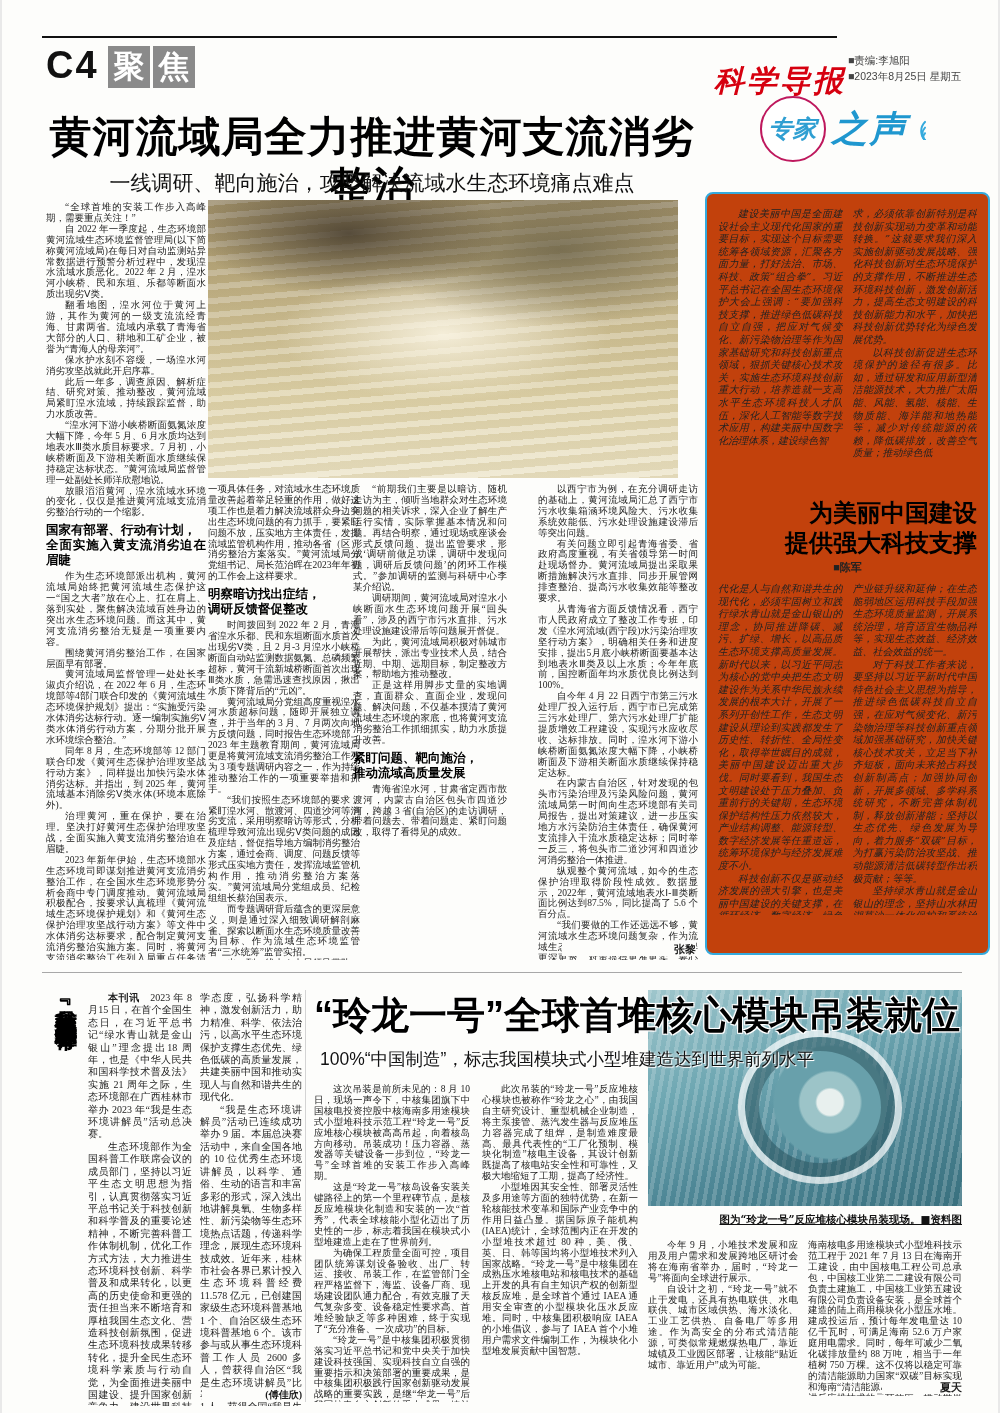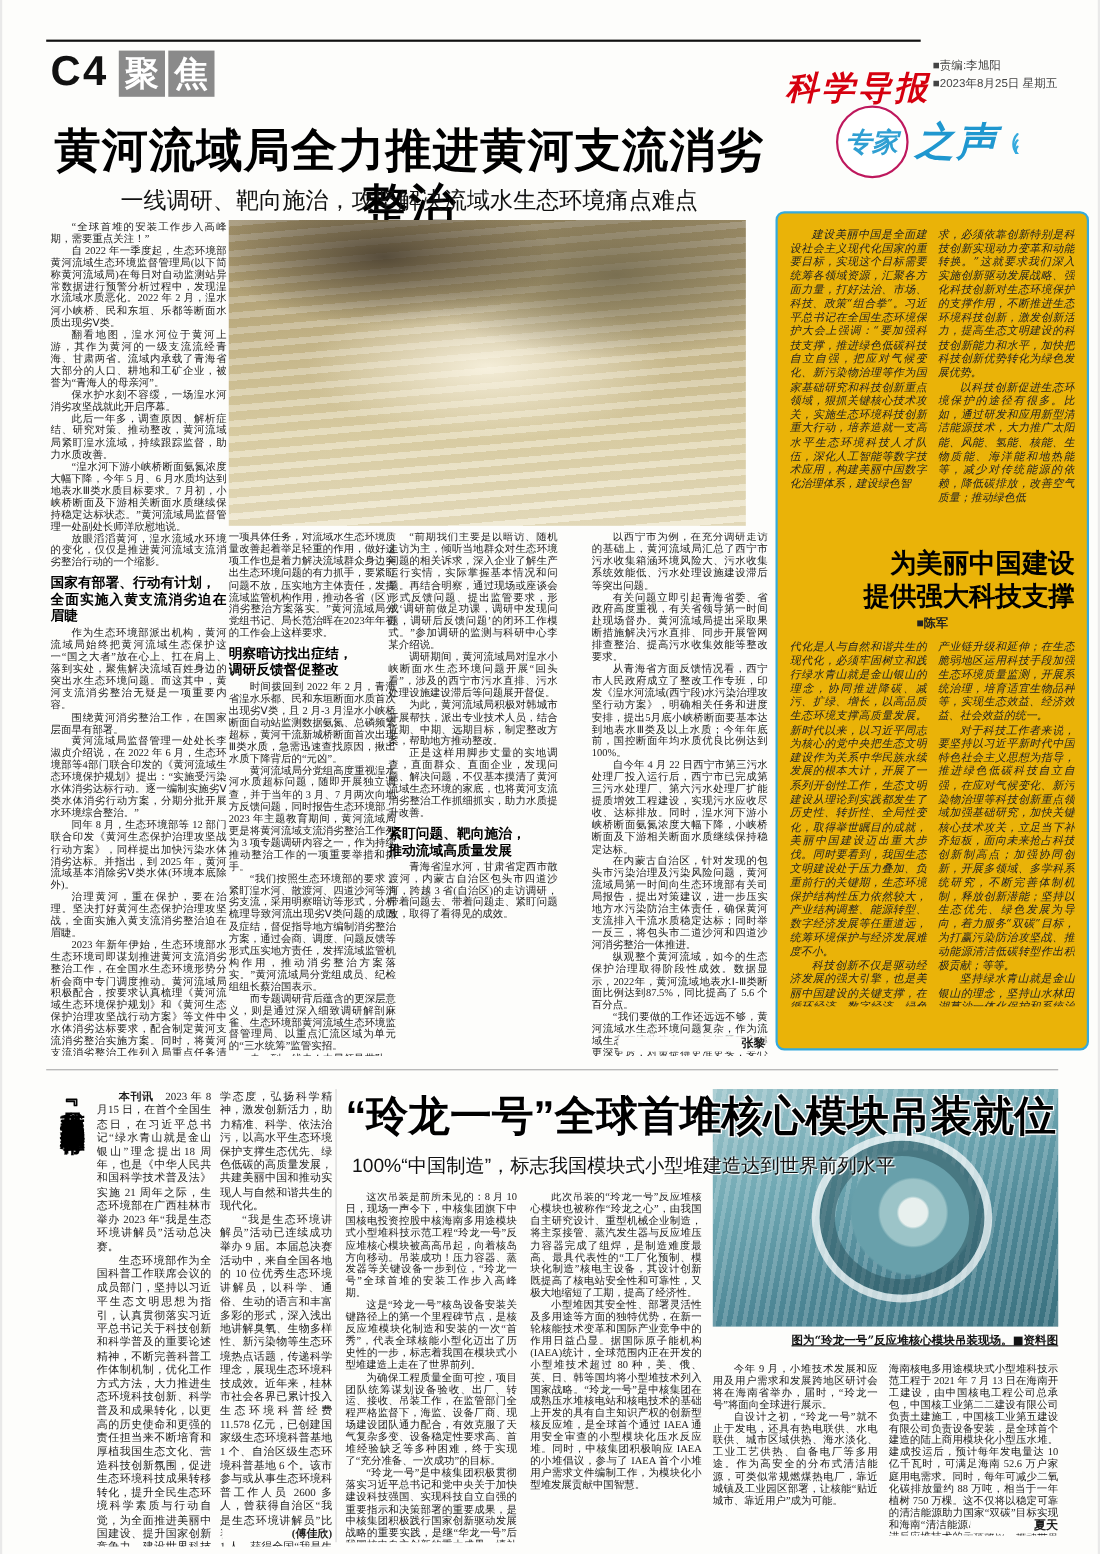--- a/index.html
+++ b/index.html
@@ -33,21 +33,21 @@
        linear-gradient(180deg,#8f7f5c 0%,#ab9a6f 20%,#c9ba8e 45%,#ded2a9 70%,#ece4c8 100%);}
   .colM1{left:206px;top:484px;width:152px;height:476px;}
   .colM2{left:351px;top:484px;width:154px;height:476px;}
   .colM3{left:536px;top:484px;width:160px;height:476px;}
   .m-byline{left:560px;top:942px;width:134px;text-align:right;font:bold 11px/14px "Liberation Serif",serif;background:#fdfdfb;}
   
   .exlogo{left:703px;top:96px;width:285px;display:flex;justify-content:center;align-items:center;gap:6px;}
   .excircle{width:62px;height:62px;border:2px solid #be185d;border-radius:50%;display:flex;align-items:center;justify-content:center;
       font:bold italic 24px/26px "DejaVu Serif",serif;color:#2f9fd2;background:#fff;}
   .exzs{font:bold italic 36px/40px "Liberation Sans",sans-serif;color:#1f97cf;letter-spacing:2px;}
-  .exbox{left:703px;top:192px;width:285px;height:763px;border:2px solid #35aadd;border-radius:8px;background:#eab308;box-sizing:border-box;padding:14px 11px;}
+  .exbox{left:703px;top:192px;width:285px;height:763px;border:2px solid #35aadd;border-radius:8px;background:#c2410c;box-sizing:border-box;padding:14px 11px;}
   .exrow{display:flex;gap:10px;}
   .excol{width:127px;overflow:hidden;font:italic 10px/12.6px "DejaVu Serif",serif;color:#222;}
   .exr1 .excol{height:278px;}
   .exr2 .excol{height:332px;}
   .exhead{text-align:right;font:bold 24px/30px "Liberation Sans",sans-serif;color:#000;margin:12px 0 1px;}
   .exby{text-align:center;font:bold 11px/16px "Liberation Serif",serif;color:#222;margin-bottom:8px;}
   
   .sep{left:40px;top:972px;width:920px;height:1px;background:#a8a8a8;}
   .vline{left:303px;top:990px;width:1px;height:412px;background:#d4d4d4;}
   .l-headline{left:42px;top:992px;width:42px;height:418px;writing-mode:vertical-rl;
@@ -114,21 +114,21 @@
   </div>
 
   <div class="abs photo-main"></div>
 
   <div class="abs colM1 bodytxt">
     <p class="para noind">一项具体任务，对流域水生态环境质量改善起着举足轻重的作用，做好这项工作也是着力解决流域群众身边突出生态环境问题的有力抓手，要紧盯问题不放，压实地方主体责任，发挥流域监管机构作用，推动各省（区）消劣整治方案落实。”黄河流域局分党组书记、局长范治晖在2023年年初的工作会上这样要求。</p>
     <p class="subhd"><span>明察暗访找出症结，</span><br><span>调研反馈督促整改</span></p>
     <p class="para">时间拨回到 2022 年 2 月，青海省湟水乐都、民和东垣断面水质首次出现劣Ⅴ类，且 2 月-3 月湟水小峡桥断面自动站监测数据氨氮、总磷频繁超标，黄河干流新城桥断面首次出现Ⅲ类水质，急需迅速查找原因，揪出水质下降背后的“元凶”。</p>
     <p class="para">黄河流域局分党组高度重视湟水河水质超标问题，随即开展独立调查，并于当年的 3 月、7 月两次向地方反馈问题，同时报告生态环境部。2023 年主题教育期间，黄河流域局更是将黄河流域支流消劣整治工作列为 3 项专题调研内容之一，作为持续推动整治工作的一项重要举措和抓手。</p>
     <p class="para">“我们按照生态环境部的要求，紧盯湟水河、散渡河、四道沙河等消劣支流，采用明察暗访等形式，分析梳理导致河流出现劣Ⅴ类问题的成因及症结，督促指导地方编制消劣整治方案，通过会商、调度、问题反馈等形式压实地方责任，发挥流域监管机构作用，推动消劣整治方案落实。”黄河流域局分党组成员、纪检组组长蔡治国表示。</p>
-    <p class="para">而专题调研背后蕴含的更深层意义，则是通过深入细致调研解剖麻雀、生态环境部黄河流域生态环境监督管理局、以重点汇流区域为单元的“三水统筹”监管实招。</p>
+    <p class="para">而专题调研背后蕴含的更深层意义，则是通过深入细致调研解剖麻雀、探索以断面水生态环境质量改善为目标、作为流域生态环境监管者“三水统筹”监管实招。</p>
     <p class="para">走，到一线去！由局领导带队、相关处室和监测科研单位人员参与的调研团马不停蹄开展了实地调查。</p>
   </div>
 
   <div class="abs colM2 bodytxt">
     <p class="para">“前期我们主要是以暗访、随机走访为主，倾听当地群众对生态环境问题的相关诉求，深入企业了解生产运行实情，实际掌握基本情况和问题。再结合明察，通过现场或座谈会形式反馈问题、提出监管要求，形成‘调研前做足功课，调研中发现问题，调研后反馈问题’的闭环工作模式。”参加调研的监测与科研中心李某介绍说。</p>
     <p class="para">调研期间，黄河流域局对湟水小峡断面水生态环境问题开展“回头看”，涉及的西宁市污水直排、污水处理设施建设滞后等问题展开督促。</p>
     <p class="para">为此，黄河流域局积极对韩城市开展帮扶，派出专业技术人员，结合近期、中期、远期目标，制定整改方案，帮助地方推动整改。</p>
     <p class="para">正是这样用脚步丈量的实地调查，直面群众、直面企业，发现问题、解决问题，不仅基本摸清了黄河流域生态环境的家底，也将黄河支流消劣整治工作抓细抓实，助力水质提升改善。</p>
     <p class="subhd"><span>紧盯问题、靶向施治，</span><br><span>推动流域高质量发展</span></p>
     <p class="para">青海省湟水河，甘肃省定西市散渡河，内蒙古自治区包头市四道沙河，跨越 3 省(自治区)的走访调研，带着问题去、带着问题走、紧盯问题改，取得了看得见的成效。</p>

